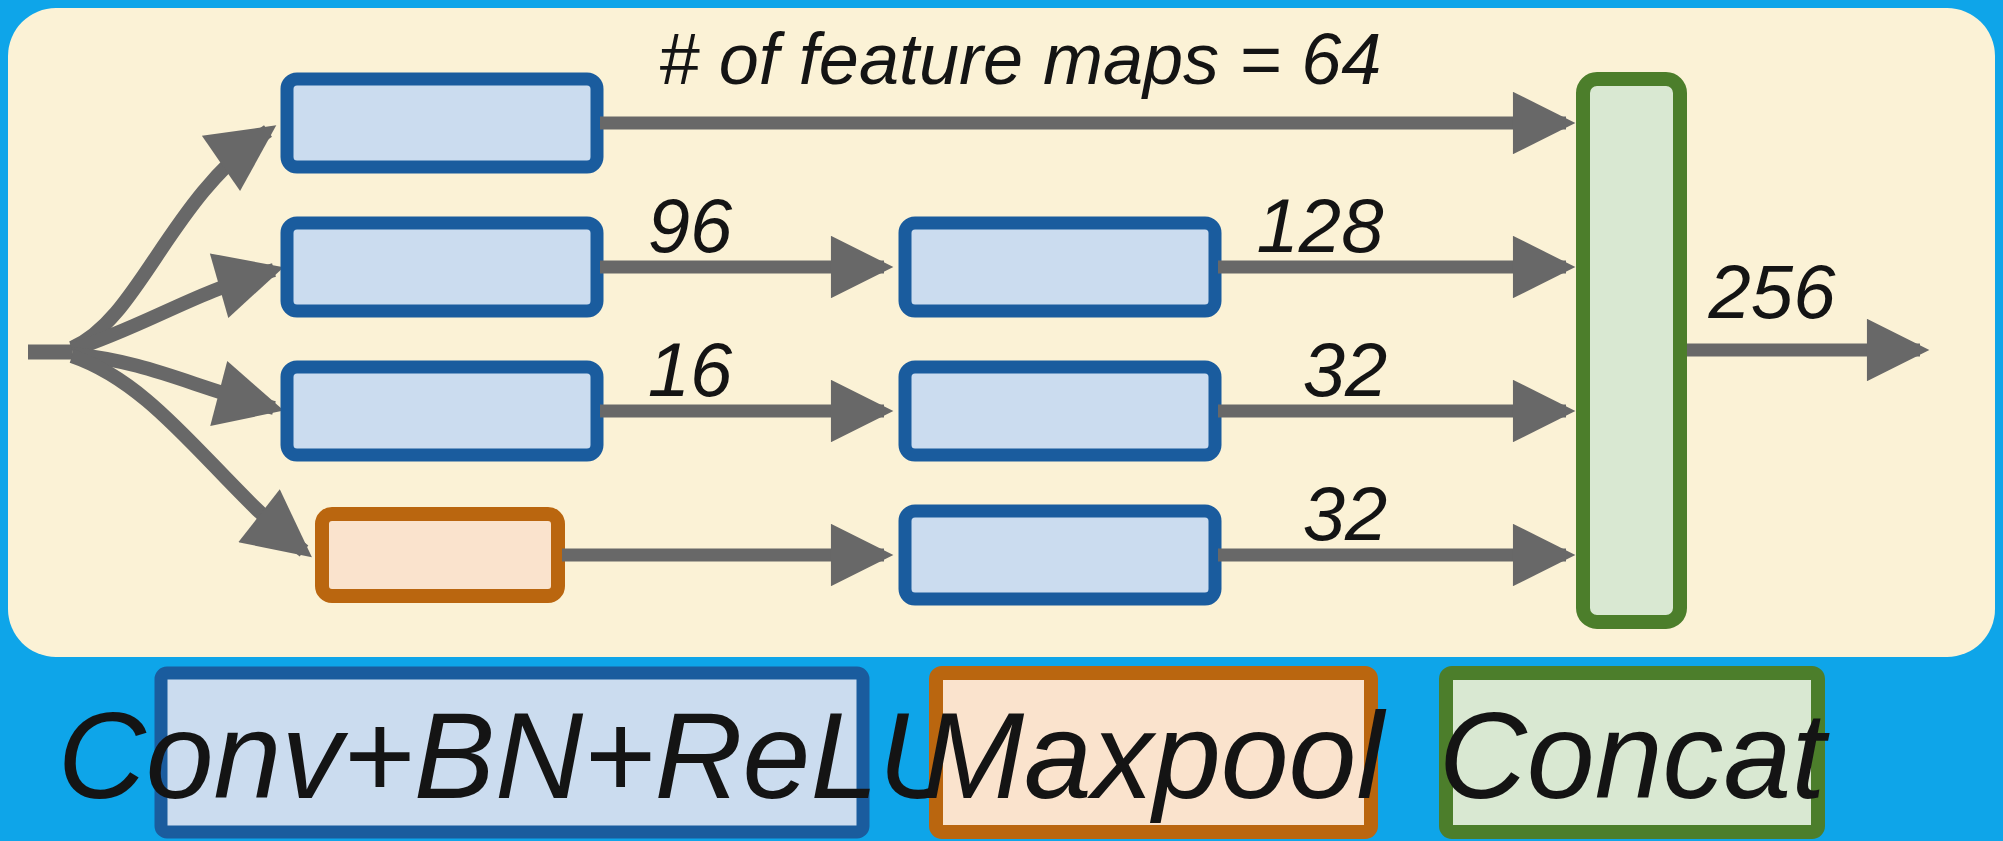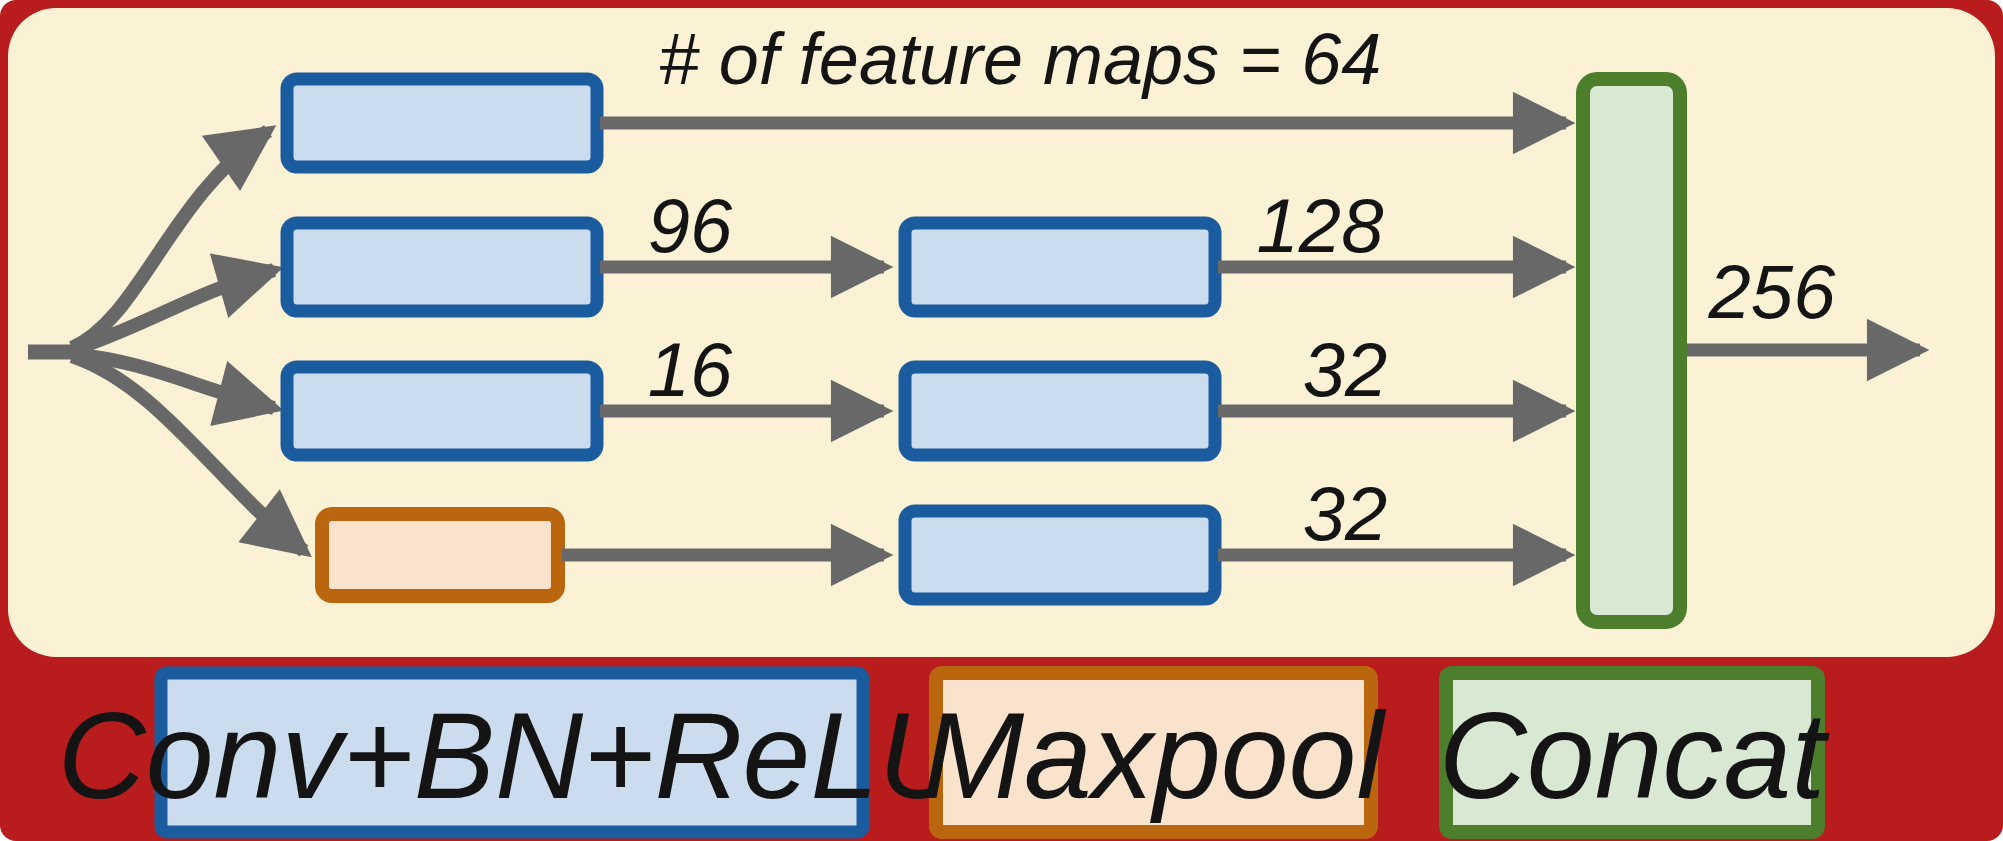--- a/index.html
+++ b/index.html
@@ -1,17 +1,17 @@
 <!DOCTYPE html>
 <html style="--panel_bg: #FBF2D6; --conv_border: #1A5C9E; --conv_fill: #CBDCEF; --pool_border: #BA660F; --pool_fill: #FAE3CD; --concat_border: #4C7E2B; --concat_fill: #D9E8D2; --arrow_gray: #686868; --text_color: #141414;"><head>
 <meta charset="utf-8">
 <style>
   html,body{margin:0;padding:0;background:#ffffff;}
-  .stage{width:2003px;height:841px;position:relative;background:#b91c1c;
-         font-family:"Liberation Sans",sans-serif;border-radius:16px;}
+  .stage{width:2003px;height:841px;position:relative;background:#0ea5e9;
+         font-family:"Liberation Sans",sans-serif;}
   svg{display:block;}
   .panel{fill:var(--panel_bg);}
   .conv{fill:var(--conv_fill);stroke:var(--conv_border);stroke-width:13;}
   .pool{fill:var(--pool_fill);stroke:var(--pool_border);stroke-width:14;}
   .cat {fill:var(--concat_fill);stroke:var(--concat_border);stroke-width:14;}
   .arrow{stroke:var(--arrow_gray);stroke-width:13;fill:none;}
   .branch{stroke:var(--arrow_gray);stroke-width:14;fill:none;}
   .stub{stroke:var(--arrow_gray);stroke-width:15;fill:none;}
   .lbl{fill:var(--text_color);font-style:italic;font-size:76px;text-anchor:middle;}
   .ttl{fill:var(--text_color);font-style:italic;font-size:72px;text-anchor:middle;}

